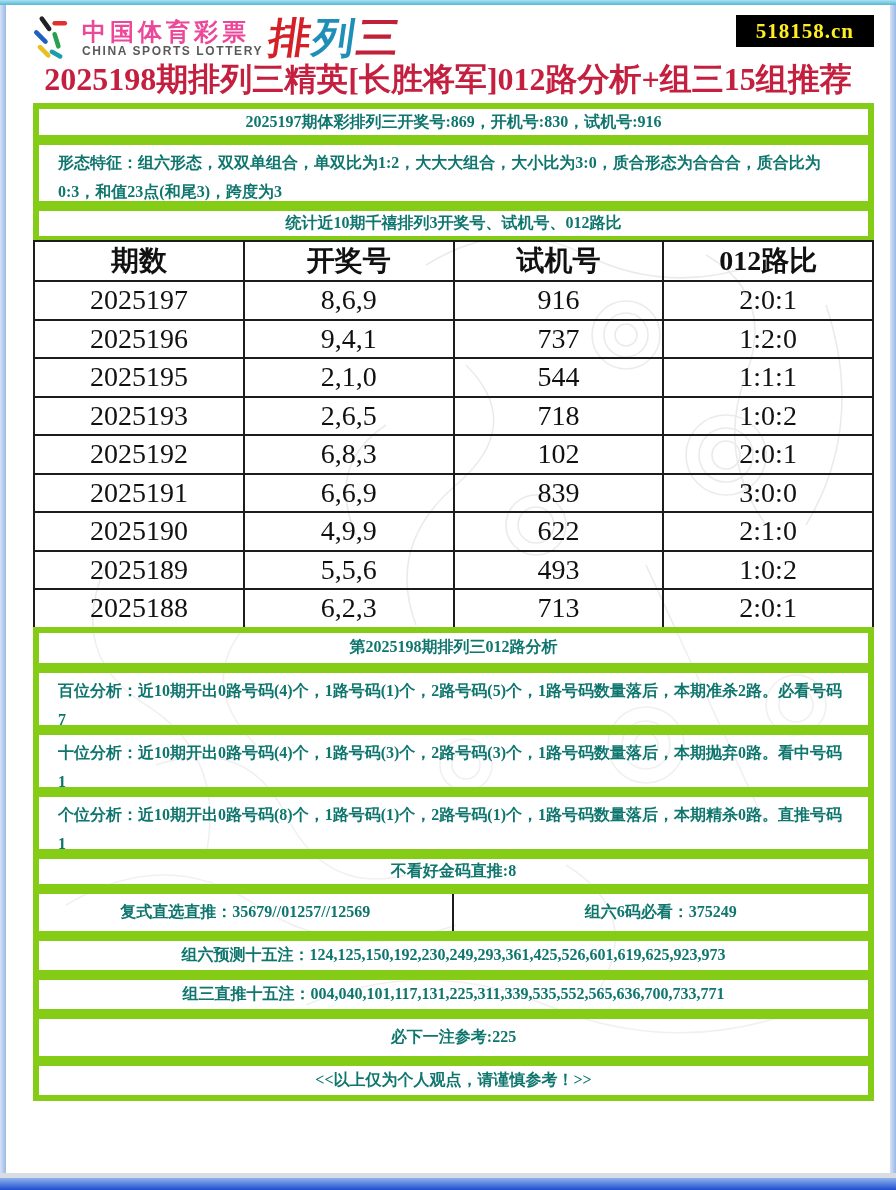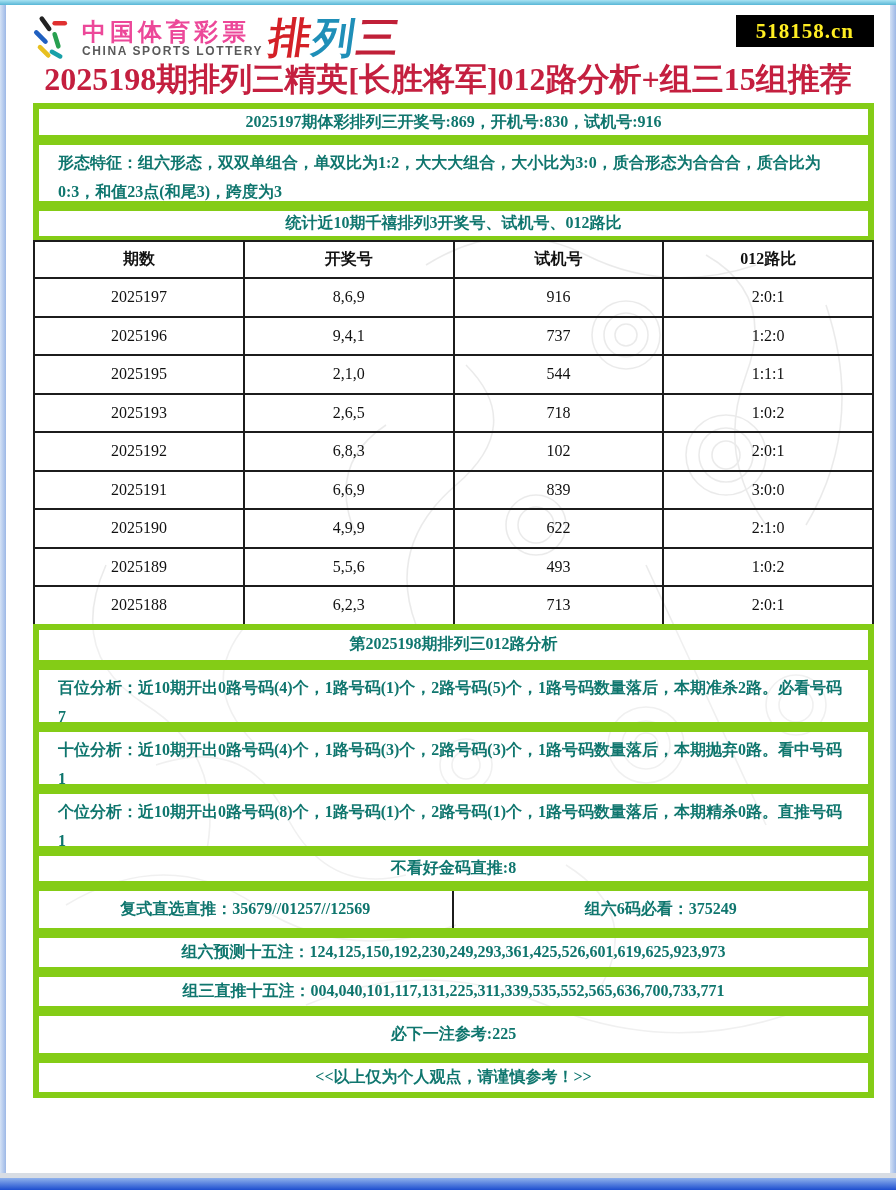--- a/index.html
+++ b/index.html
@@ -40,21 +40,21 @@
   .box { border:6px solid #84cc16; background:rgba(255,255,255,0.55); font-size:16px; color:#0f766e; }
   .box + .box, .box + table, table + .box { margin-top:-2px; }
   .center { display:flex; align-items:center; justify-content:center; text-align:center; }
   .h38 { height:38px; } .h37 { height:37px; } .h40 { height:49px; } .h41 { height:41px; }
   .h42 { height:42px; } .h64 { height:64px; } .h68 { height:68px; }
   .bold { font-weight:bold; }
   .multiline { padding:3px 19px; line-height:29px; text-align:left; }
 
   
   table.history { width:100%; border-collapse:collapse; background:rgba(255,255,255,0.4); }
-  table.history th, table.history td { border:2px solid #1c1c1c; text-align:center; font-size:16px; color:#111; height:38.5px; }
+  table.history th, table.history td { border:2px solid #1c1c1c; text-align:center; font-size:28px; color:#111; height:38.5px; }
   table.history th { font-weight:bold; height:37px; }
   table.history td { font-weight:normal; }
   table.history col { width:25%; }
 
   
   .two-col { display:grid; grid-template-columns:1fr 1fr; }
   .two-col .cell { display:flex; align-items:center; justify-content:center; height:100%; }
   .two-col .cell:first-child { border-right:2px solid #1c1c1c; }
 </style>
 </head>

